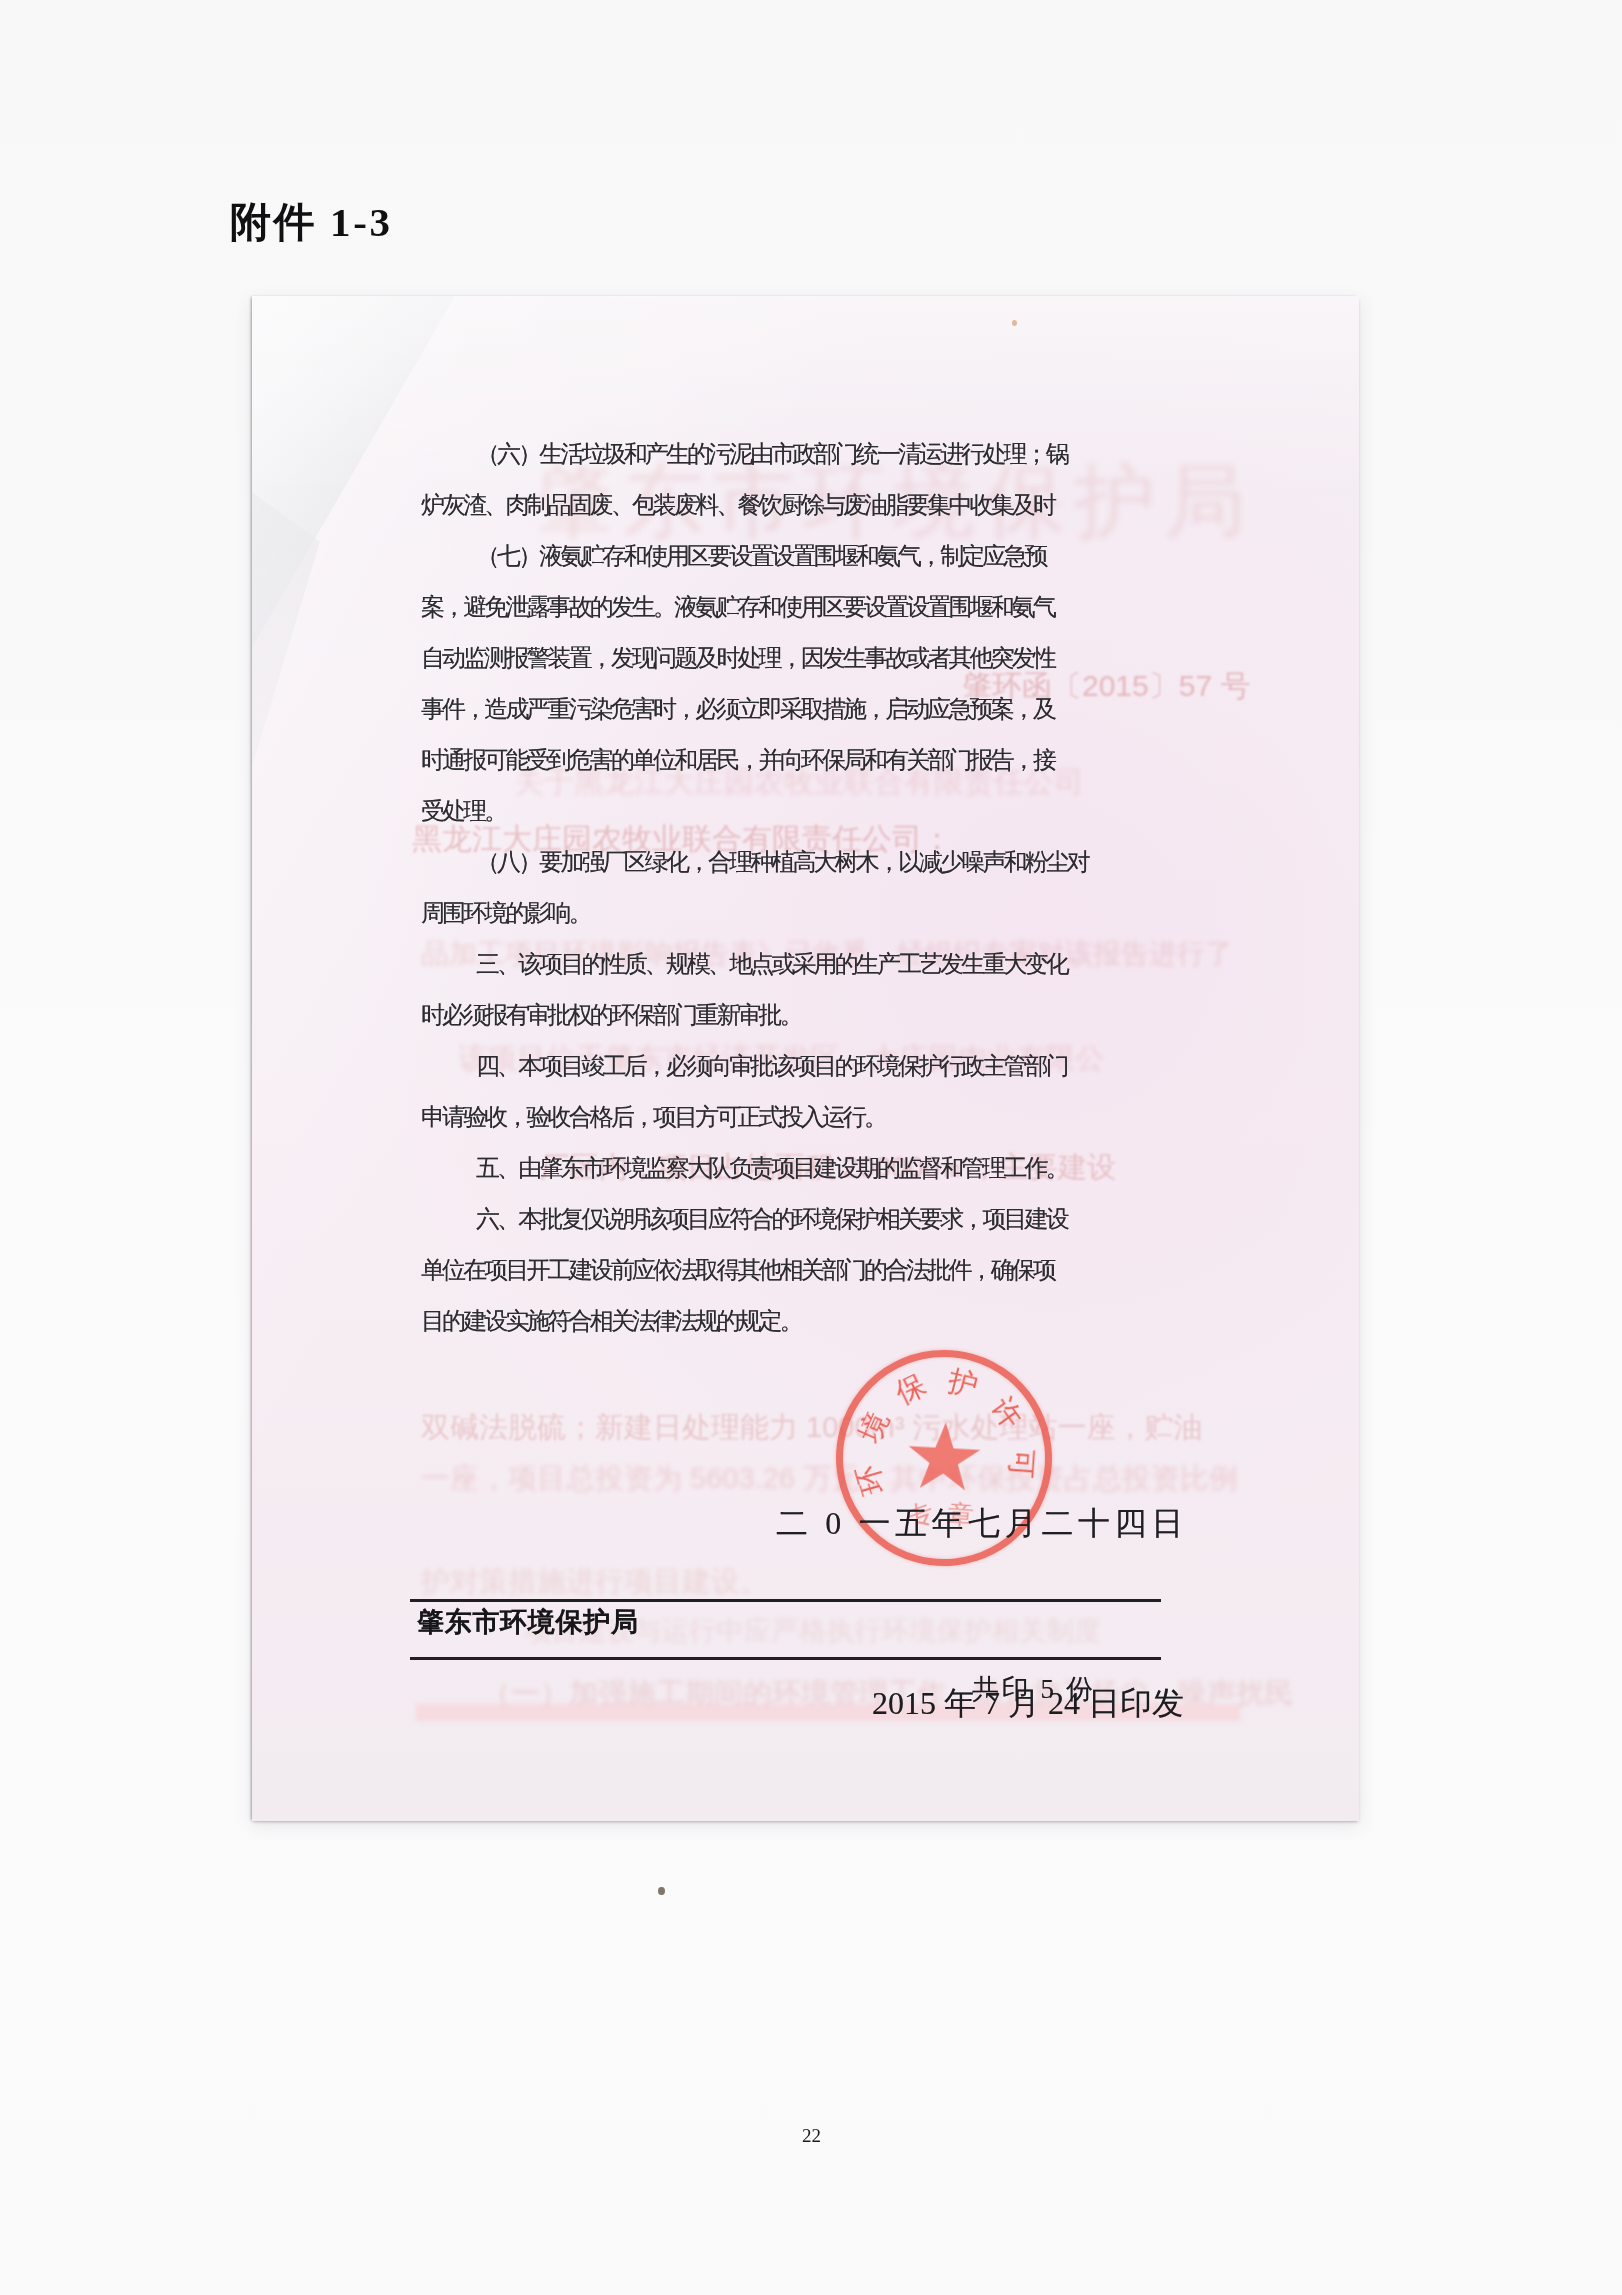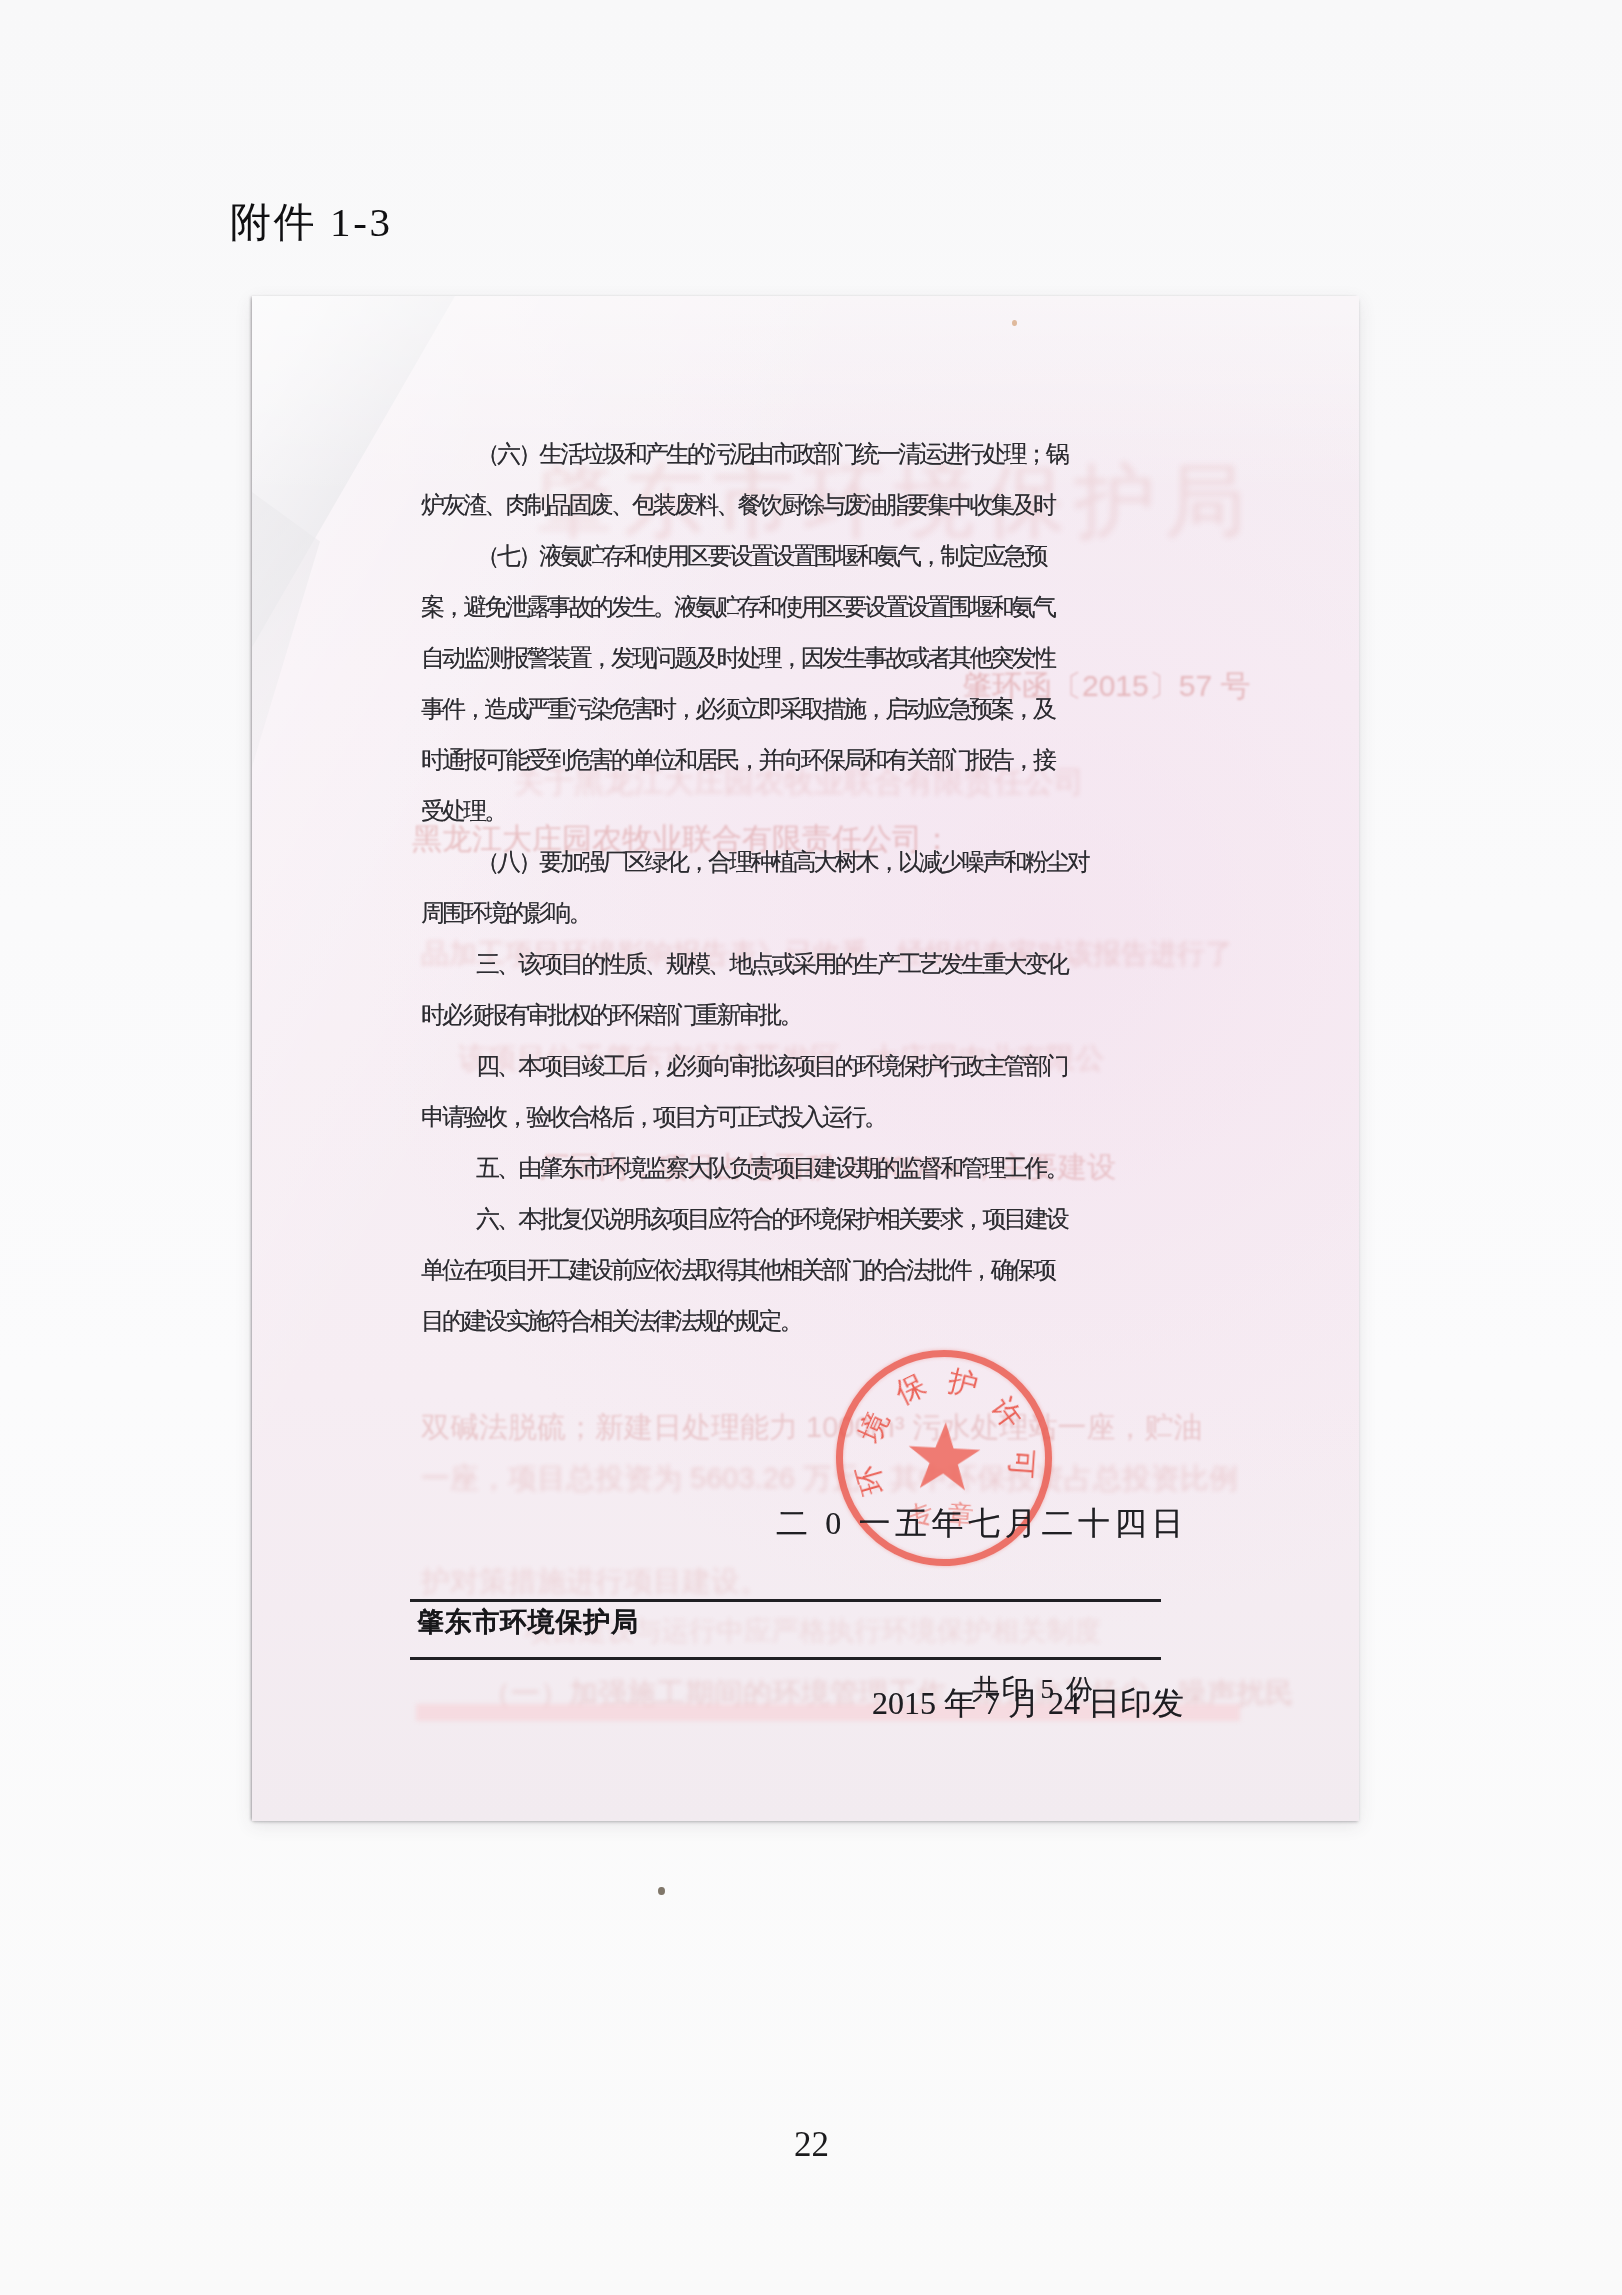--- a/index.html
+++ b/index.html
@@ -5,21 +5,21 @@
   html,body{margin:0;padding:0;}
   body{background:#fafafb;}
   .canvas{
     position:relative;width:1623px;height:2295px;overflow:hidden;
     background:linear-gradient(180deg,#f8f8f9 0%,#fbfbfc 60%,#fafafa 100%);
     font-family:"Liberation Serif","DejaVu Serif",serif;
   }
   
   .attach{
     position:absolute;left:230px;top:195px;font-size:41px;color:#101012;
-    letter-spacing:2.6px;font-weight:400;white-space:nowrap;
+    letter-spacing:2.6px;font-weight:700;white-space:nowrap;
   }
   
   .paper{
     position:absolute;left:252px;top:296px;width:1107px;height:1525px;
     background:
       radial-gradient(95% 70% at 72% 42%, rgba(243,222,237,.55), rgba(243,222,237,0) 65%),
       linear-gradient(180deg,#f4eef3 0%,#f7eff5 25%,#f6edf3 72%,#f2ebf0 100%);
     box-shadow:0 5.2px 17px rgba(70,60,70,.10), -2px 0 2.6px -1.3px rgba(90,85,92,.45), 0 2.6px 3.3px -1.3px rgba(90,85,92,.35);
   }
   .sheen{
@@ -117,21 +117,21 @@
   .f-copies{
     position:absolute;left:720px;top:1375px;z-index:4;font-size:27px;color:#1d1d21;
     letter-spacing:2.6px;white-space:nowrap;text-shadow:0 0 0.3px rgba(29,29,33,.5);
   }
   
   .speck1{position:absolute;left:406px;top:1591px;width:6.5px;height:7.9px;border-radius:50%;background:#6a5f50;opacity:.85;}
   .speck2{position:absolute;left:760px;top:23.6px;width:5.2px;height:6.5px;border-radius:50%;background:#c07438;opacity:.8;}
   
   .pageno{
     position:absolute;left:779px;top:2125px;width:65px;text-align:center;
-    font-size:35px;color:#1b1b1d;
+    font-size:19px;color:#1b1b1d;
   }
 </style>
 </head>
 <body>
 
 <div class="canvas">
 
   <div class="attach">附件 1-3</div>
 
   <div class="paper">

